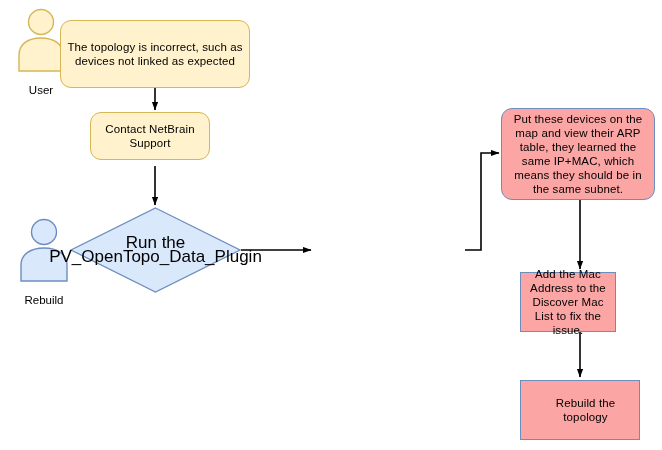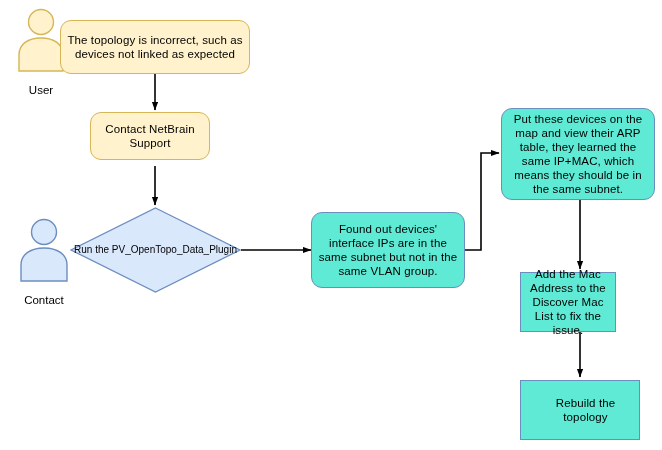--- a/index.html
+++ b/index.html
@@ -39,21 +39,21 @@
   }
   .node .txt {
     padding: 0 4px;
     width: 100%;
   }
   .yellow {
     background: #fff2cc;
     border: 1px solid #d6b656;
   }
   .blue {
-    background: #5eead4;
+    background: #fca5a5;
     border: 1px solid #6c8ebf;
   }
   .rounded {
     border-radius: 11px;
   }
   .square {
     border-radius: 0;
   }
   
   .actor {
@@ -75,21 +75,21 @@
   }
   .diamond svg { position: absolute; left: 0; top: 0; }
   .diamond .dlabel {
     position: absolute;
     left: 0; top: 0;
     width: 100%; height: 100%;
     display: flex;
     align-items: center;
     justify-content: center;
     text-align: center;
-    font-size: 10px;
+    font-size: 17px;
     line-height: 14px;
     color: #000000;
   }
 </style>
 </head>
 <body>
 
 <div id="canvas">
 
   <svg id="edges" viewBox="0 0 662 450" width="662" height="450">
@@ -118,41 +118,38 @@
       <path d="M5,63 L5,47 C5,36 14,30 27,30 C40,30 49,36 49,47 L49,63 Z" fill="#fff2cc" stroke="#d6b656" stroke-width="1.4"></path>
     </svg>
     <div class="actor-label" style="top:42px;">User</div>
   </div>
 
   <div class="actor" style="left:14px; top:218px; width:60px; height:64px;">
     <svg width="60" height="64" viewBox="0 0 60 64">
       <circle cx="30" cy="14" r="12.5" fill="#dae8fc" stroke="#6c8ebf" stroke-width="1.4"></circle>
       <path d="M7,63 L7,47 C7,36 17,30 30,30 C43,30 53,36 53,47 L53,63 Z" fill="#dae8fc" stroke="#6c8ebf" stroke-width="1.4"></path>
     </svg>
-    <div class="actor-label" style="top:42px;">Contact</div>
+    <div class="actor-label" style="top:42px;">Rebuild</div>
   </div>
 
-  <div class="node yellow rounded" style="left:60px; top:20px; width:190px; height:54px;">
+  <div class="node yellow rounded" style="left:60px; top:20px; width:190px; height:68px;">
     <span class="txt">The topology is incorrect, such as devices not linked as expected</span>
   </div>
 
   <div class="node yellow rounded" style="left:90px; top:112px; width:120px; height:48px;">
     <span class="txt">Contact NetBrain Support</span>
   </div>
 
   <div class="diamond" style="left:70px; top:207px; width:171px; height:86px;">
     <svg width="171" height="86" viewBox="0 0 171 86">
       <polygon points="85.5,1 170,43 85.5,85 1,43" fill="#dae8fc" stroke="#6c8ebf" stroke-width="1.3"></polygon>
     </svg>
     <div class="dlabel">Run the PV_OpenTopo_Data_Plugin</div>
   </div>
 
-  <div class="node blue rounded" style="left:311px; top:212px; width:154px; height:76px;">
-    <span class="txt">Found out devices' interface IPs are in the same subnet but not in the same VLAN group.</span>
-  </div>
 
   <div class="node blue rounded" style="left:501px; top:108px; width:154px; height:92px;">
     <span class="txt">Put these devices on the map and view their ARP table, they learned the same IP+MAC, which means they should be in the same subnet.</span>
   </div>
 
   <div class="node blue square" style="left:520px; top:272px; width:96px; height:60px;">
     <span class="txt">Add the Mac Address to the Discover Mac List to fix the issue.</span>
   </div>
 
   <div class="node blue square" style="left:520px; top:380px; width:120px; height:60px;padding-left:11px;">

